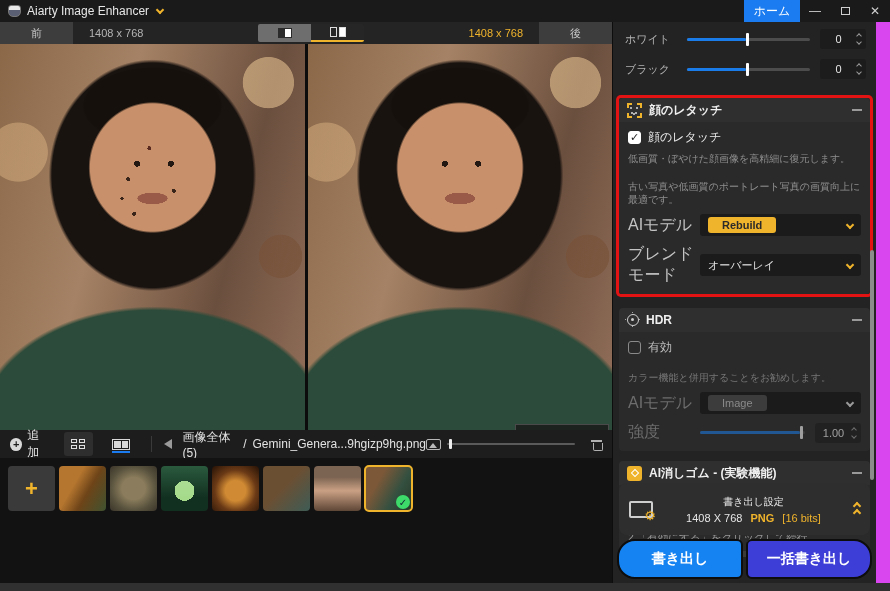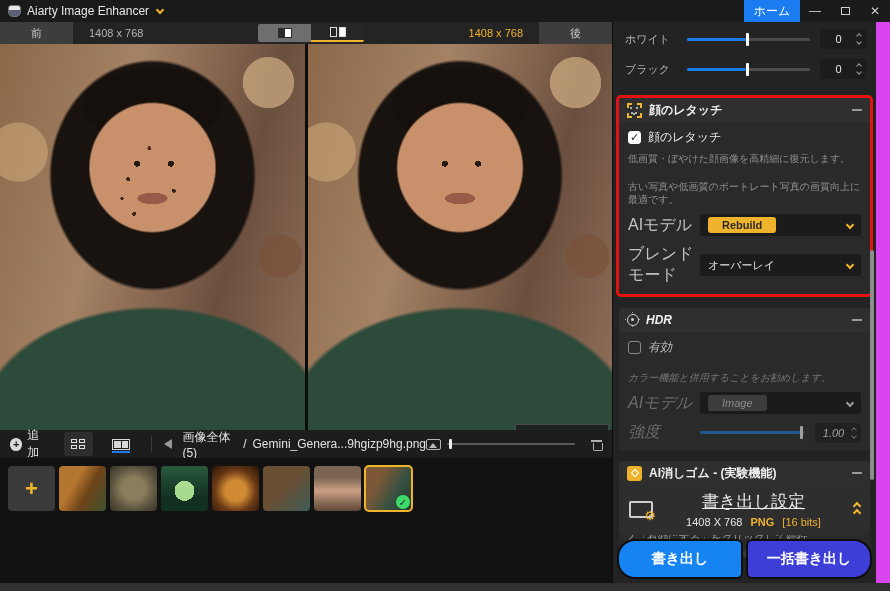--- a/index.html
+++ b/index.html
@@ -154,21 +154,21 @@
   .hist-icons { margin-left:auto; display:flex; gap:9px; color:#5c5c5c; font-size:12px; }
   .step { color:#9a9a9a; font-size:10.5px; line-height:15px; margin-top:5px; }
   .part-btn { height:6px; margin:6px 18px 0; background:#3a3a3a; border-radius:4px 4px 0 0; }
   
   .sb-thumb { position:absolute; right:2px; top:228px; width:4px; height:230px; background:#8c8c8c; border-radius:2px; }
   
   .export-bar { position:absolute; left:6px; right:6px; bottom:48px; height:52px; background:#2e2e2e; border-radius:8px; display:flex; align-items:center; padding:0 10px; }
   .monitor-ic { position:relative; width:24px; height:17px; border:2px solid #cfcfcf; border-radius:2px; }
   .monitor-ic .gear { position:absolute; right:-5px; bottom:-6px; color:#f0b42c; font-size:13px; line-height:1; }
   .export-mid { flex:1; text-align:center; }
-  .export-title { color:#ececec; font-size:17px;text-decoration:underline; }
+  .export-title { color:#ececec; font-size:10px; }
   .export-line { margin-top:3px; font-size:11px; }
   .export-line .wsize { color:#e6e6e6; }
   .export-line .fmt { color:#f0b42c; font-weight:bold; margin-left:5px; }
   .export-line .depth { color:#f0b42c; margin-left:5px; }
   .dbl-chv { display:flex; flex-direction:column; gap:1px; align-items:center; }
   .btn-row { position:absolute; left:4px; right:4px; bottom:4px; height:40px; display:flex; gap:3px; }
   .big-btn { flex:1; display:flex; align-items:center; justify-content:center; color:#fff; font-size:14px; font-weight:bold; border:2px solid #0d0d0d; }
   .big-btn.export { background:#1583f2; border-radius:18px 6px 6px 18px; }
   .big-btn.batch { background:#3d3dd8; border-radius:6px 18px 18px 6px; }
   
@@ -337,21 +337,21 @@
         <div class="dd-row">
           <span class="dd-label">ブレンドモード</span>
           <div class="dropdown">
             <span class="dd-text">オーバーレイ</span>
             <span class="chv"></span>
           </div>
         </div>
       </div>
     </div>
 
-    <div class="sec" style="margin-top:14px;font-style:italic;">
+    <div class="sec" style="margin-top:14px;">
       <div class="sec-head">
         <span class="hdr-ic"></span>
         <span class="sec-title">HDR</span>
         <span class="collapse-minus"></span>
       </div>
       <div class="sec-card">
         <div class="cbrow">
           <span class="cb"></span>
           <span class="cb-label dim">有効</span>
         </div>

